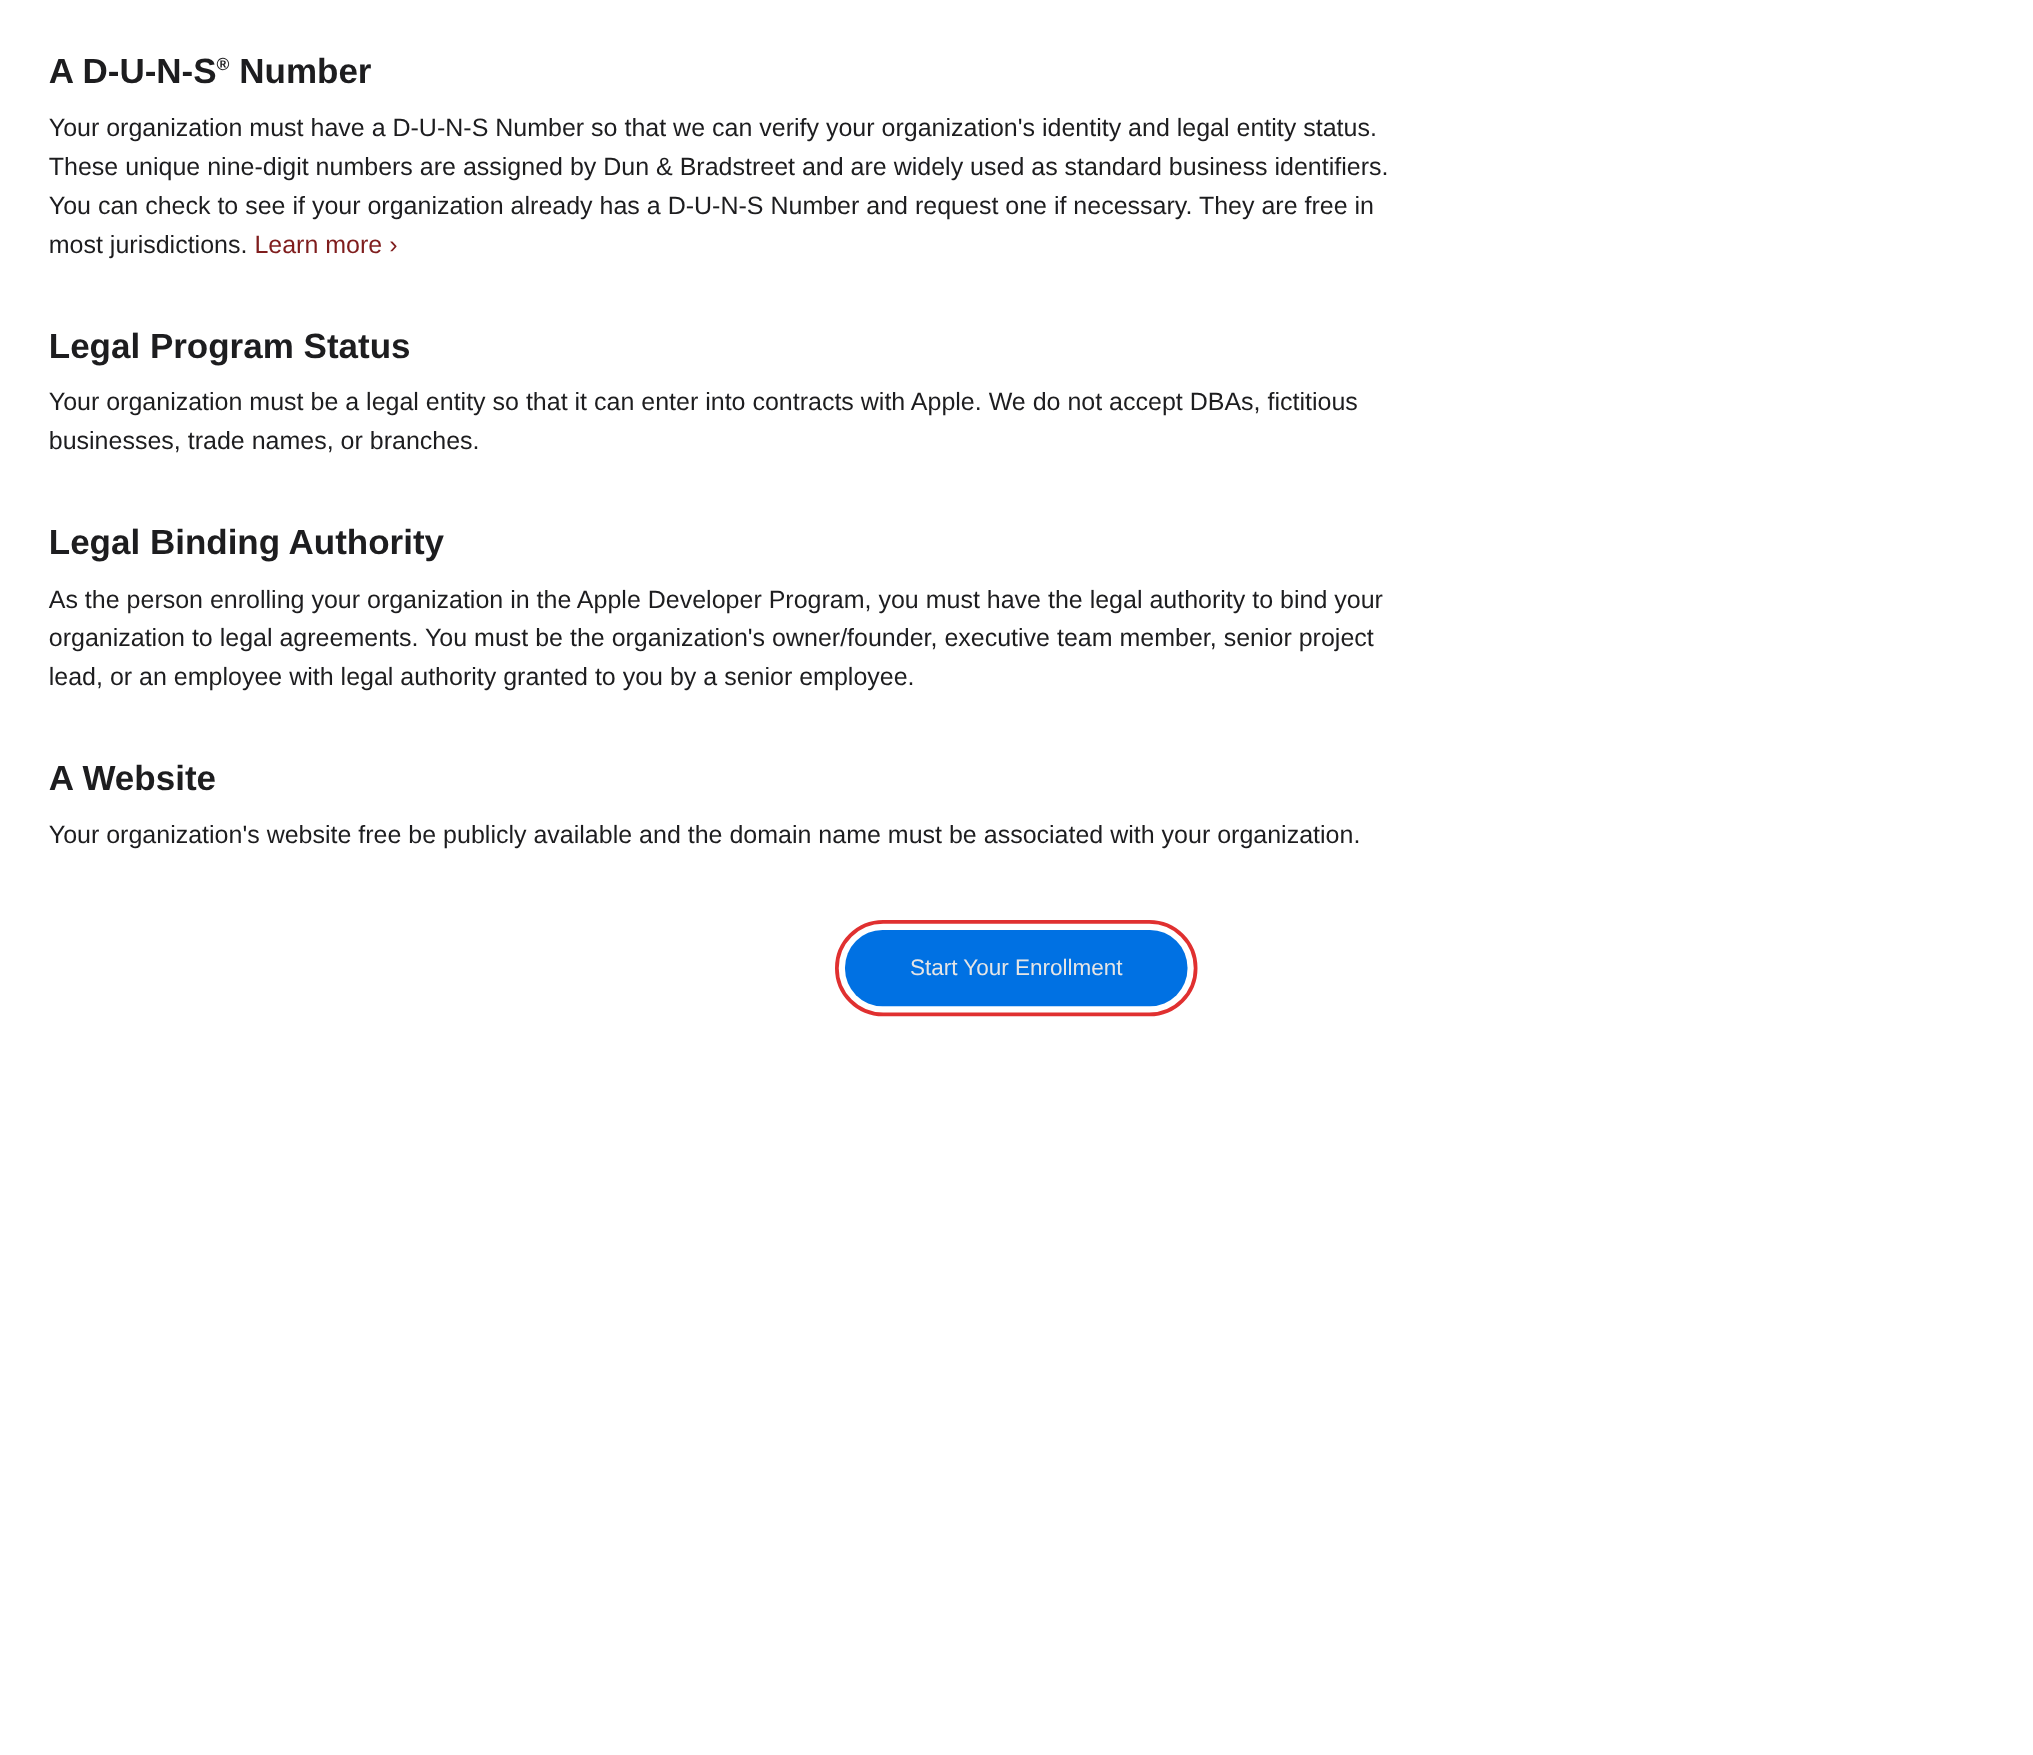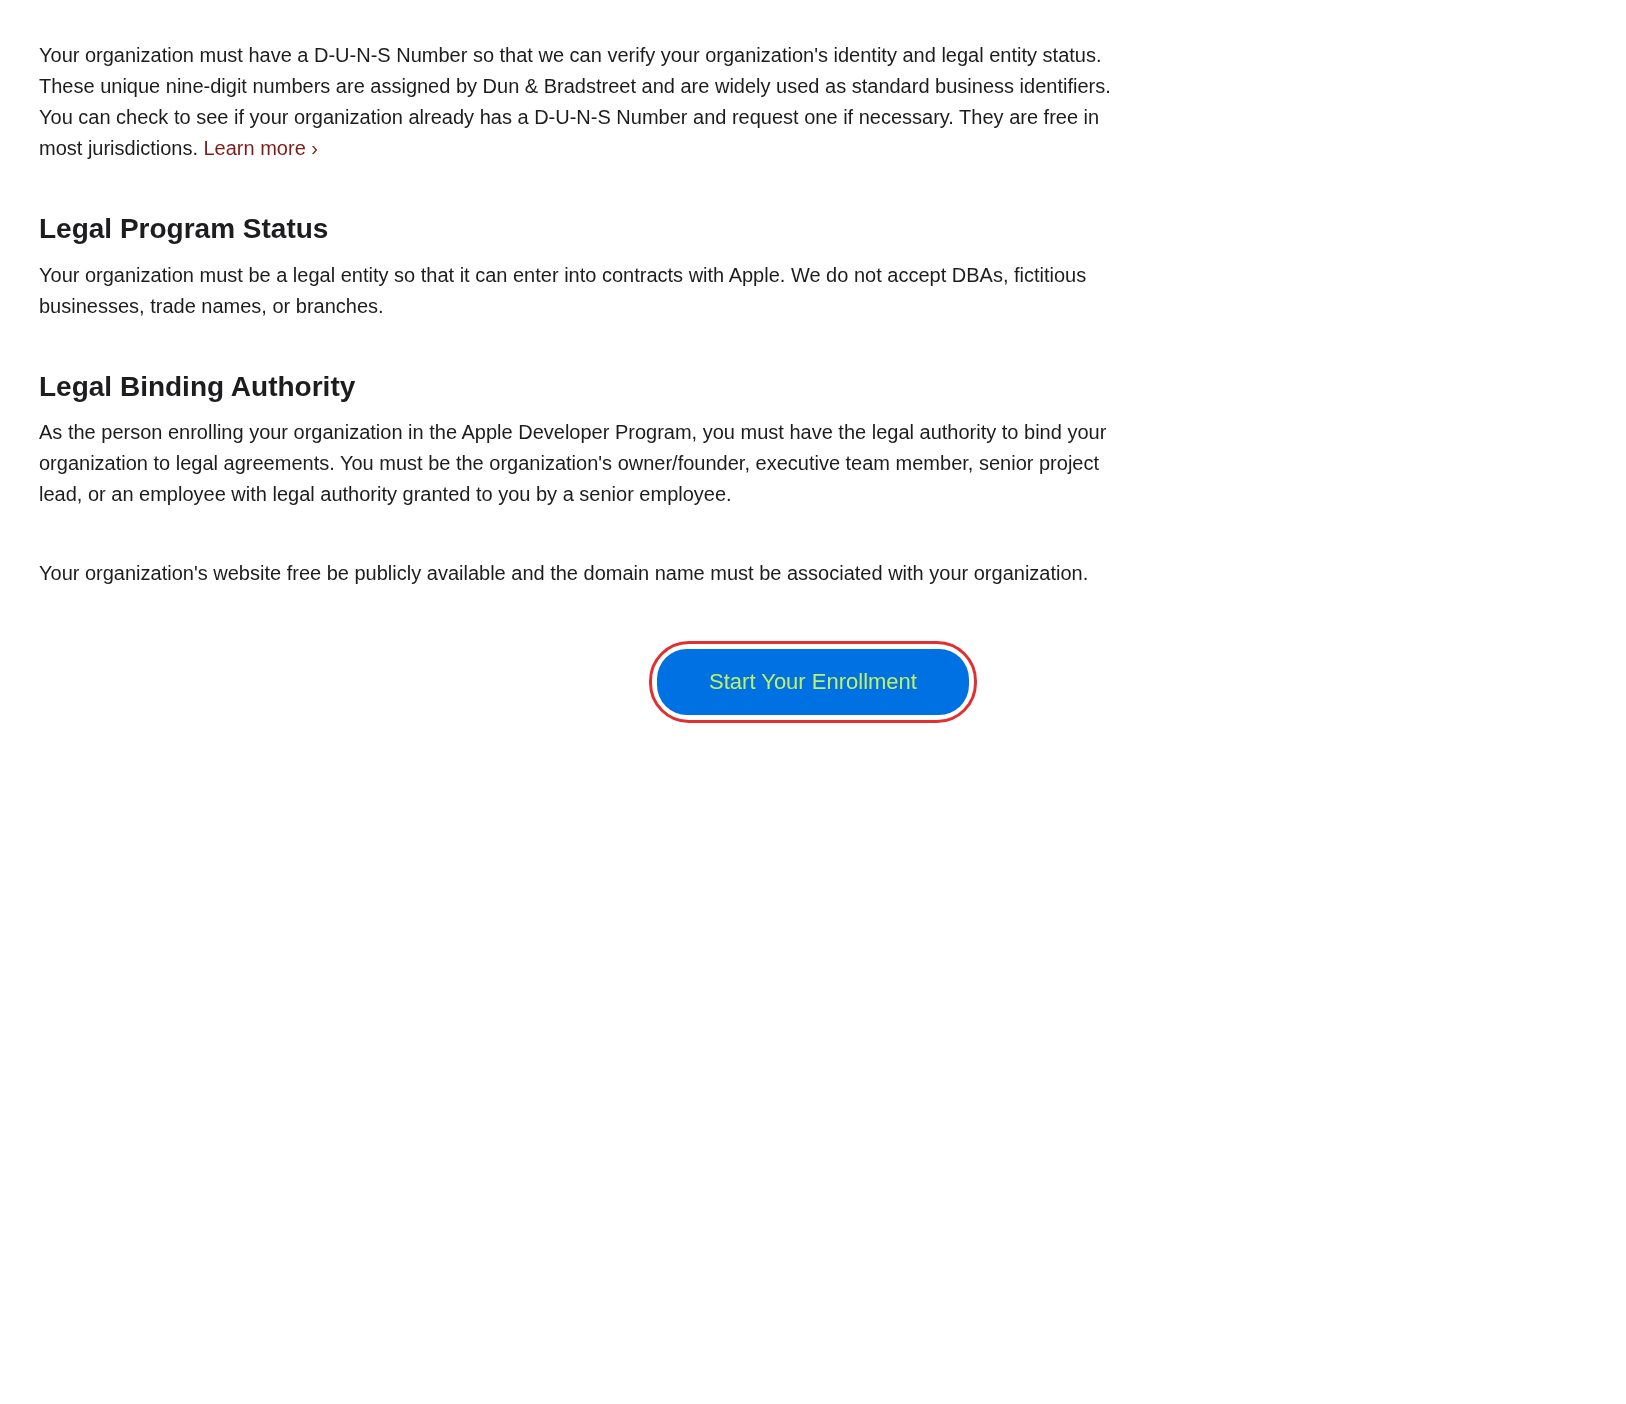--- a/index.html
+++ b/index.html
@@ -67,52 +67,54 @@
       left: -8px;
       right: -8px;
       bottom: -8px;
       border: 3px solid #e03030;
       border-radius: 40px;
       pointer-events: none;
     }
 
     .enrollment-button {
       background-color: #0071e3;
-      color: #bef264;
+      color: #e5e5e5;
       border: none;
       border-radius: 30px;
       padding: 20px 52px;
-      font-size: 22px;
+      font-size: 18px;
       font-weight: 400;
       font-family: -apple-system, BlinkMacSystemFont, "SF Pro Text", "Helvetica Neue", Arial, sans-serif;
       cursor: pointer;
       letter-spacing: 0;
       white-space: nowrap;
     }
   </style>
 </head>
 <body>
 
 <div class="section">
+  <h2 class="section-title">A D-U-N-S<sup>®</sup> Number</h2>
   <p class="section-body">
     Your organization must have a D-U-N-S Number so that we can verify your organization's identity and legal entity status. These unique nine-digit numbers are assigned by Dun &amp; Bradstreet and are widely used as standard business identifiers. You can check to see if your organization already has a D-U-N-S Number and request one if necessary. They are free in most jurisdictions. <a class="learn-more-link" href="#">Learn more ›</a>
   </p>
 </div>
 
 <div class="section">
   <h2 class="section-title">Legal Program Status</h2>
   <p class="section-body">Your organization must be a legal entity so that it can enter into contracts with Apple. We do not accept DBAs, fictitious businesses, trade names, or branches.</p>
 </div>
 
 <div class="section">
   <h2 class="section-title">Legal Binding Authority</h2>
   <p class="section-body">As the person enrolling your organization in the Apple Developer Program, you must have the legal authority to bind your organization to legal agreements. You must be the organization's owner/founder, executive team member, senior project lead, or an employee with legal authority granted to you by a senior employee.</p>
 </div>
 
 <div class="section">
+  <h2 class="section-title">A Website</h2>
   <p class="section-body">Your organization's website free be publicly available and the domain name must be associated with your organization.</p>
 </div>
 
 <div class="button-container">
   <div class="enrollment-button-wrapper">
     <div class="enrollment-button-outline"></div>
     <button class="enrollment-button">Start Your Enrollment</button>
   </div>
 </div>
 

